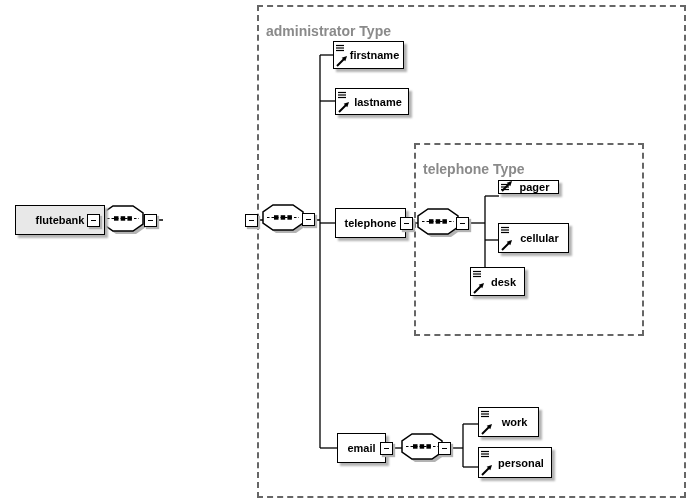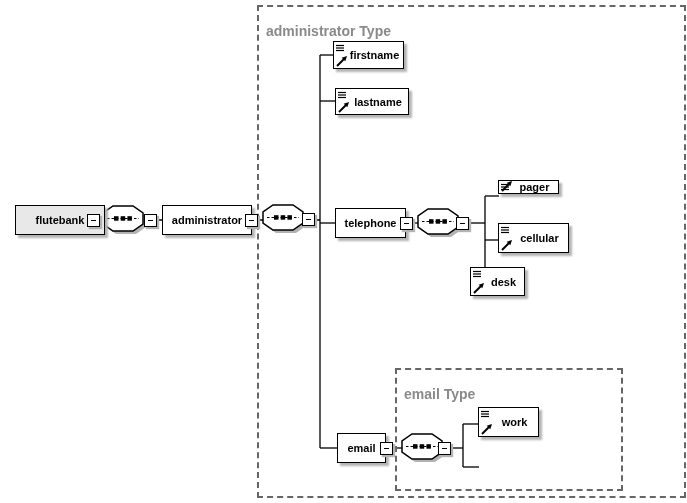--- a/index.html
+++ b/index.html
@@ -67,22 +67,22 @@
       <line x1="440" y1="448" x2="463" y2="448"></line>
       <line x1="463" y1="424" x2="463" y2="467"></line>
       <line x1="463" y1="424" x2="479" y2="424"></line>
       <line x1="463" y1="467" x2="479" y2="467"></line>
     </g>
   </svg>
 
   <div class="typebox" style="left:257px; top:5px; width:425px; height:489px;">
     <div class="typelabel">administrator Type</div>
   </div>
-  <div class="typebox" style="left:395px; top:368px; width:224px; height:119px;">
-    <div class="typelabel">email Type</div>
+  <div class="typebox" style="left:414px; top:143px; width:226px; height:189px;">
+    <div class="typelabel">telephone Type</div>
   </div>
 
   <div class="seq" style="left:102px; top:205px;">
     <svg width="46" height="31" viewBox="0 0 46 31">
       <polygon points="14,4 34,4 44,11 44,22 34,29 14,29 4,22 4,11" fill="#b3b3b3"></polygon>
       <polygon points="11,1 31,1 41,8 41,19 31,26 11,26 1,19 1,8" fill="#fff" stroke="#000" stroke-width="1.5"></polygon>
       <line x1="5" y1="13.5" x2="37" y2="13.5" stroke="#000" stroke-width="1.2" stroke-dasharray="2.5,2"></line>
       <rect x="12" y="11.2" width="4.5" height="4.5" fill="#000"></rect>
       <rect x="18.7" y="11.2" width="4.5" height="4.5" fill="#000"></rect>
       <rect x="25.4" y="11.2" width="4.5" height="4.5" fill="#000"></rect>
@@ -116,23 +116,20 @@
       <rect x="12" y="11.2" width="4.5" height="4.5" fill="#000"></rect>
       <rect x="18.7" y="11.2" width="4.5" height="4.5" fill="#000"></rect>
       <rect x="25.4" y="11.2" width="4.5" height="4.5" fill="#000"></rect>
     </svg>
   </div>
 
   <div class="el root" style="left:3px; top:205px; width:90px; height:30px;margin-left:12px;">
     <span class="lbl">flutebank</span>
   </div>
 
-  <div class="el" style="left:162px; top:205px; width:90px; height:30px;">
-    <span class="lbl">administrator</span>
-  </div>
 
   <div class="el leaf" style="left:333px; top:41px; width:71px; height:28px;">
     <svg class="lines-icon" width="9" height="9">
       <g stroke="#000" stroke-width="1.2">
           <line x1="0" y1="1.5" x2="8" y2="1.5"></line>
           <line x1="0" y1="4" x2="8" y2="4"></line>
           <line x1="0" y1="6.5" x2="8" y2="6.5"></line>
         </g>
     </svg>
     <svg class="arrow-icon" width="13" height="13">
@@ -218,20 +215,34 @@
           <line x1="0" y1="6.5" x2="8" y2="6.5"></line>
         </g>
     </svg>
     <svg class="arrow-icon" width="13" height="13">
       <line x1="1" y1="12" x2="8" y2="5" stroke="#000" stroke-width="2"></line>
       <polygon points="11,2 9.3,7.3 5.7,3.7" fill="#000"></polygon>
     </svg>
     <span class="lbl">work</span>
   </div>
 
+  <div class="el leaf" style="left:478px; top:447px; width:74px; height:31px;">
+    <svg class="lines-icon" width="9" height="9">
+      <g stroke="#000" stroke-width="1.2">
+          <line x1="0" y1="1.5" x2="8" y2="1.5"></line>
+          <line x1="0" y1="4" x2="8" y2="4"></line>
+          <line x1="0" y1="6.5" x2="8" y2="6.5"></line>
+        </g>
+    </svg>
+    <svg class="arrow-icon" width="13" height="13">
+      <line x1="1" y1="12" x2="8" y2="5" stroke="#000" stroke-width="2"></line>
+      <polygon points="11,2 9.3,7.3 5.7,3.7" fill="#000"></polygon>
+    </svg>
+    <span class="lbl">personal</span>
+  </div>
 
   <div class="minus" style="left:87px;  top:214px;">
       <span class="dash"></span>
     </div>
   <div class="minus" style="left:144px; top:214px;">
       <span class="dash"></span>
     </div>
   <div class="minus" style="left:245px; top:214px;">
       <span class="dash"></span>
     </div>

